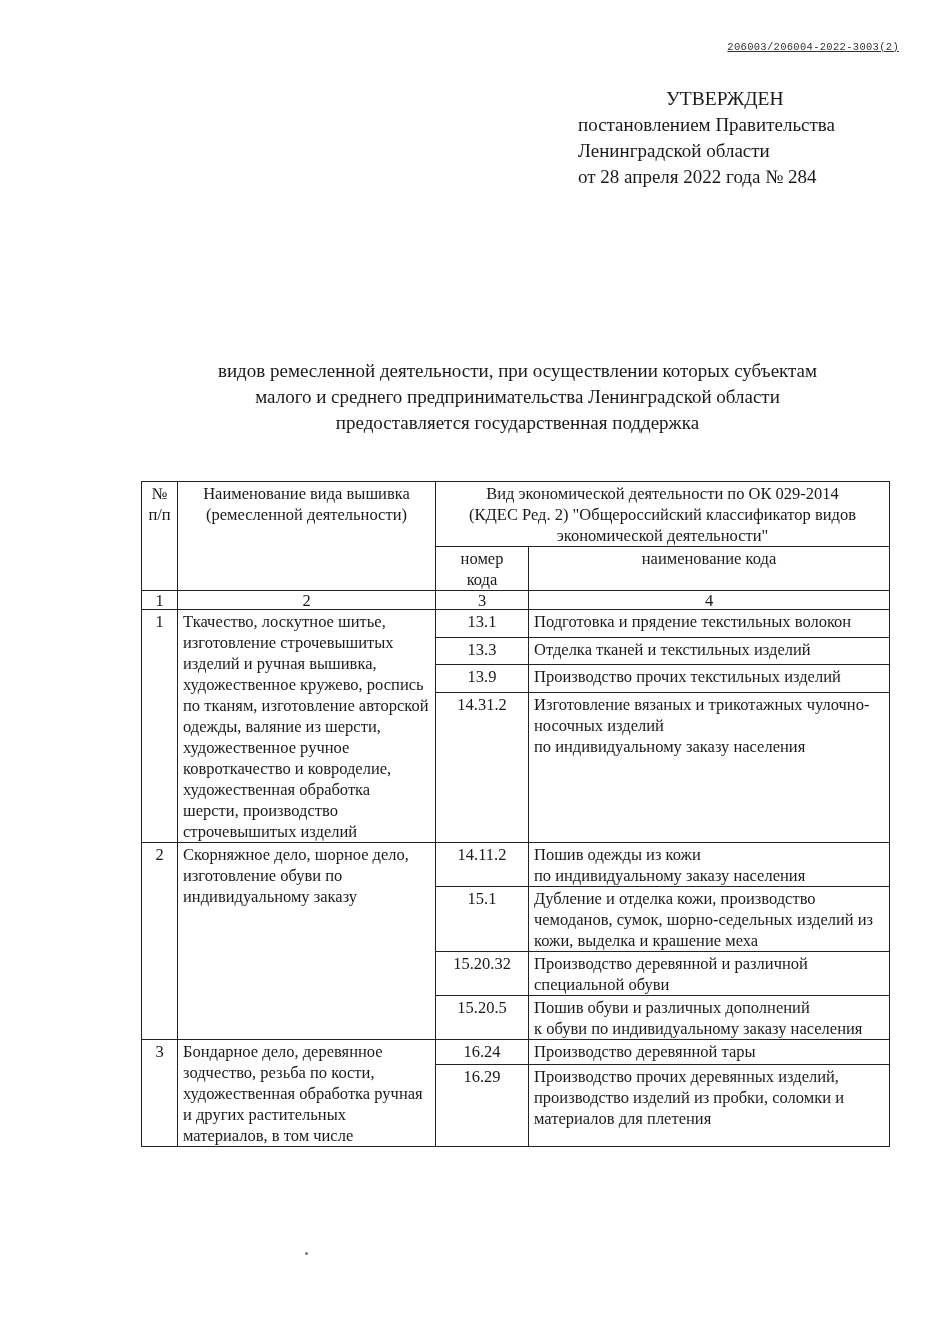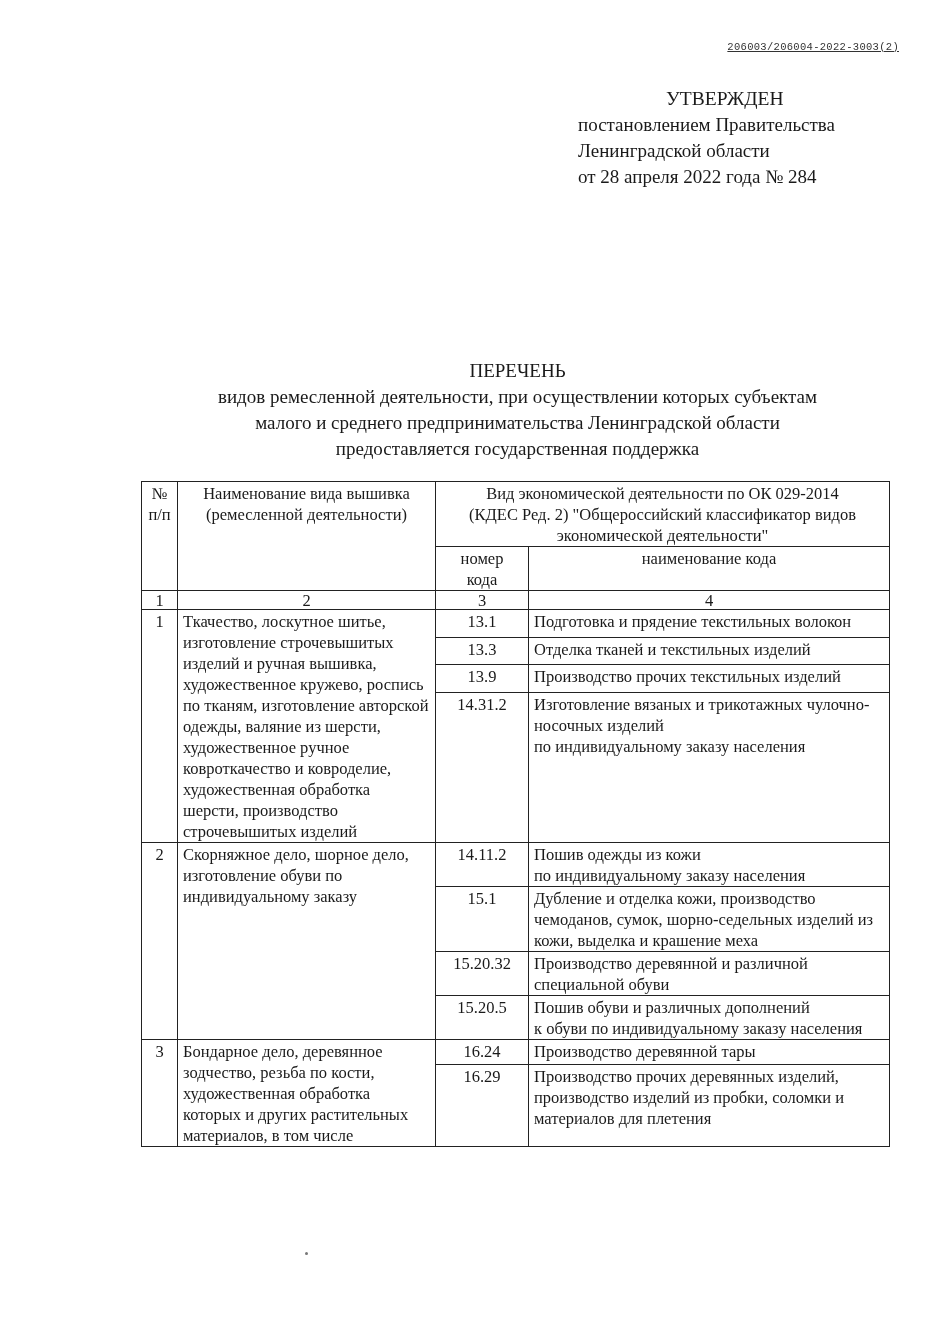--- a/index.html
+++ b/index.html
@@ -32,21 +32,20 @@
 <div class="docid">206003/206004-2022-3003(2)</div>
 
 <div class="approval">
   <span class="a-title">УТВЕРЖДЕН</span>
   <span class="a-line">постановлением Правительства</span>
   <span class="a-line">Ленинградской области</span>
   <span class="a-line">от 28 апреля 2022 года № 284</span>
 </div>
 
 <div class="title-block">
-  <span class="t-main">ПЕРЕЧЕНЬ</span>
   <span class="t-line">видов ремесленной деятельности, при осуществлении которых субъектам</span>
   <span class="t-line">малого и среднего предпринимательства Ленинградской области</span>
   <span class="t-line">предоставляется государственная поддержка</span>
 </div>
 
 <table class="list">
   <tbody>
     <tr class="hdr">
       <td class="c1 multi" rowspan="2">№
 п/п</td>
@@ -104,21 +103,21 @@
       <td class="c4 multi">Производство деревянной и различной специальной обуви</td>
     </tr>
     <tr>
       <td class="c3">15.20.5</td>
       <td class="c4 multi">Пошив обуви и различных дополнений
 к обуви по индивидуальному заказу населения</td>
     </tr>
 
     <tr>
       <td class="c1" rowspan="2">3</td>
-      <td class="c2" rowspan="2">Бондарное дело, деревянное зодчество, резьба по кости, художественная обработка которых и других растительных материалов, в том числе</td>
+      <td class="c2" rowspan="2">Бондарное дело, деревянное зодчество, резьба по кости, художественная обработка ручная и других растительных материалов, в том числе</td>
       <td class="c3">16.24</td>
       <td class="c4 multi">Производство деревянной тары</td>
     </tr>
     <tr style="height:82px;">
       <td class="c3">16.29</td>
       <td class="c4 multi">Производство прочих деревянных изделий, производство изделий из пробки, соломки и материалов для плетения</td>
     </tr>
   </tbody>
 </table>
 

